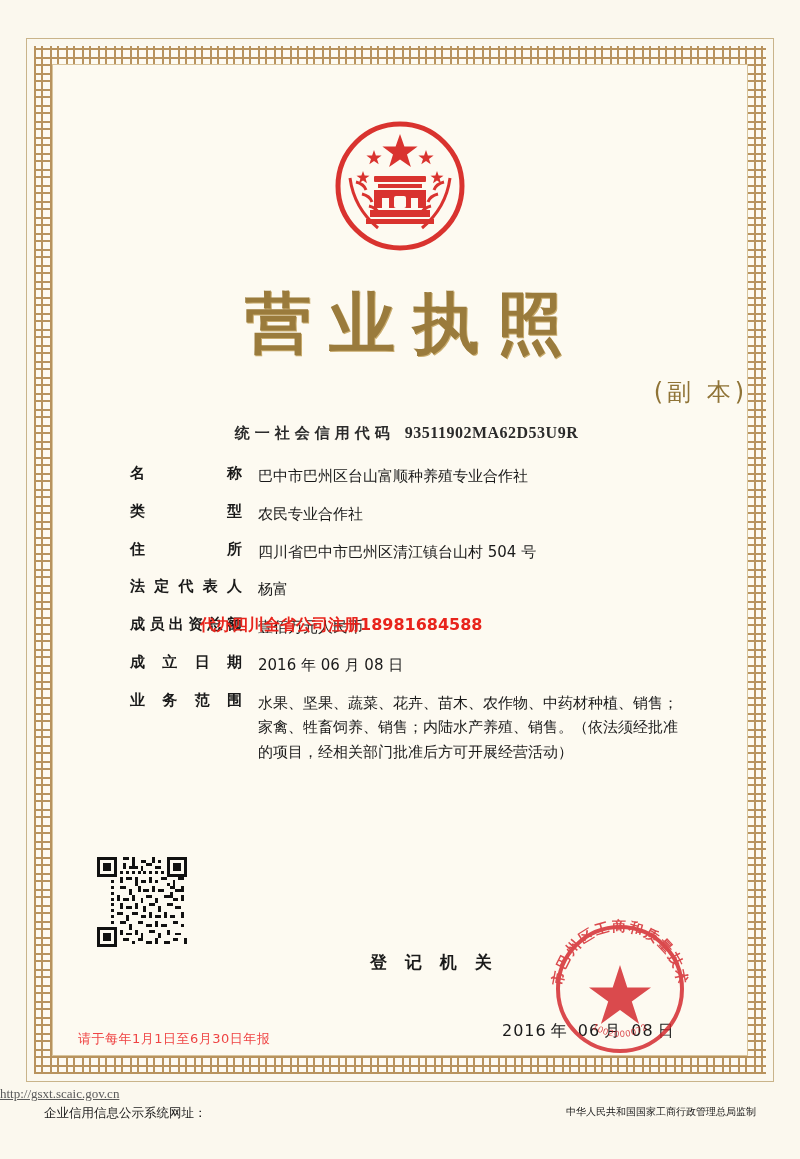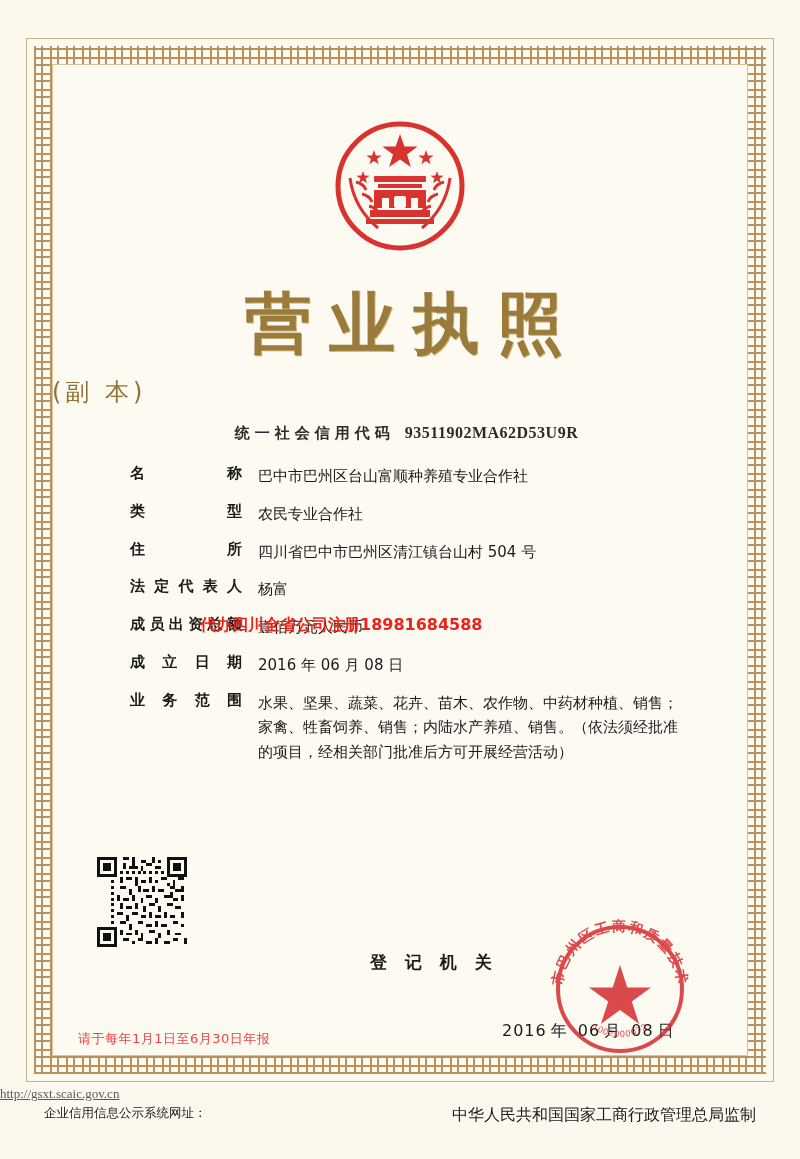--- a/index.html
+++ b/index.html
@@ -86,21 +86,21 @@
     letter-spacing: 18px;
     text-indent: 18px;
     color: #9a7b3c;
     text-shadow: 1px 1px 0 #c8ab6d;
     margin-left: 8px;
   }
   .subtitle {
     position: absolute;
     top: 312px;
     left: 0; right: 0;
-    text-align: left;
+    text-align: right;
     font-family: "DejaVu Sans", sans-serif;
     font-size: 24px;
     color: #8f7336;
     letter-spacing: 4px;
   }
   .credit-code {
     position: absolute;
     top: 360px;
     left: 0; right: 0;
     text-align: center;
@@ -226,21 +226,21 @@
     top: 1105px;
     font-family: "DejaVu Sans", sans-serif;
     font-size: 12.5px;
     color: #1a1a1a;
   }
   .footer-right {
     position: absolute;
     right: 44px;
     top: 1105px;
     font-family: "DejaVu Sans", sans-serif;
-    font-size: 16px;
+    font-size: 10px;
     color: #1a1a1a;
   }
 </style>
 </head>
 <body>
 
 <div class="page">
 
   <div class="outer-rule"></div>
   <div class="border-band"></div>

